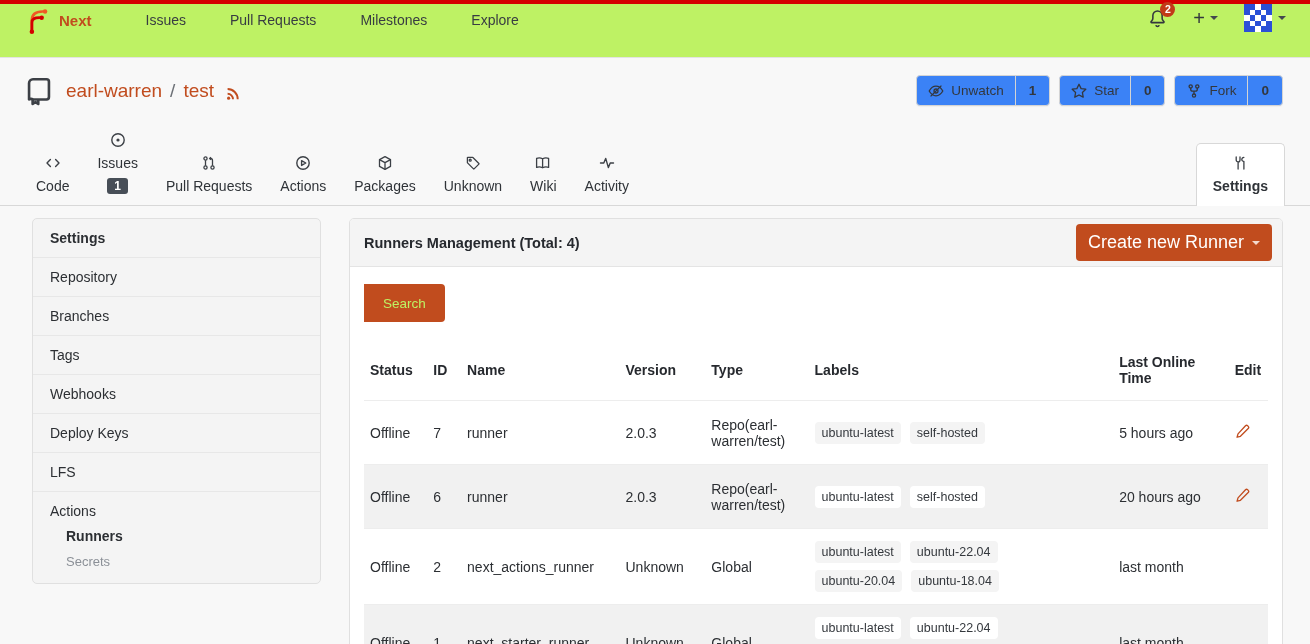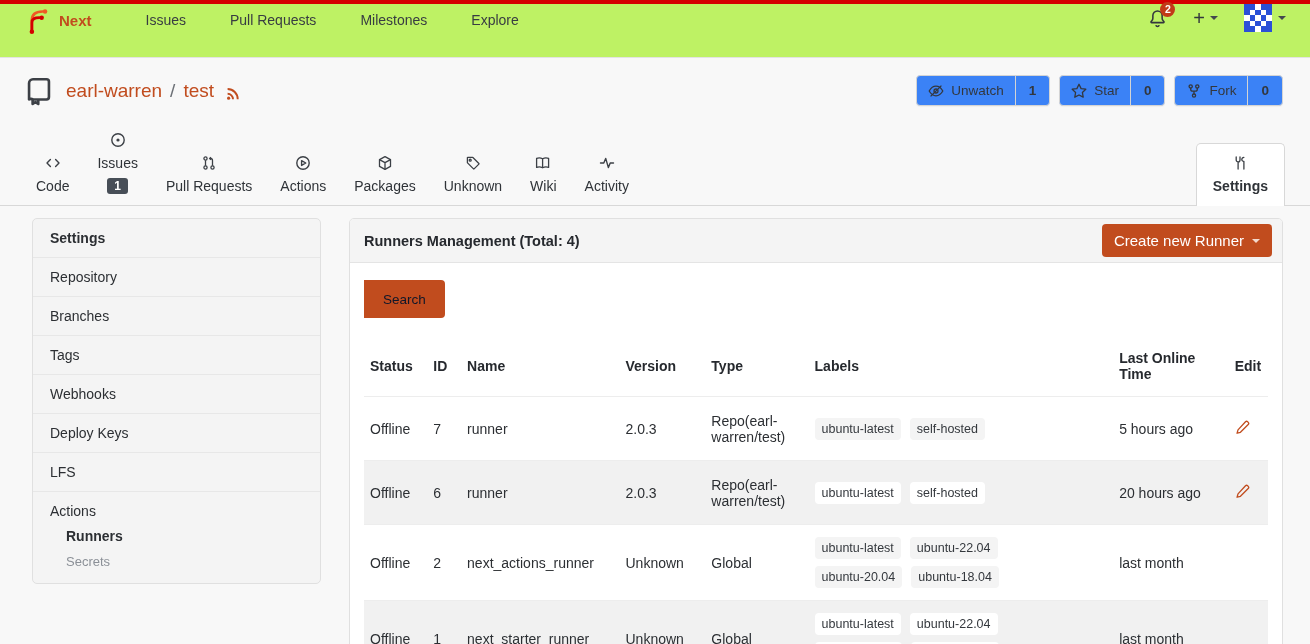--- a/index.html
+++ b/index.html
@@ -59,29 +59,29 @@
   .side-section-label{padding:11px 17px 4px;}
   .side-sub{padding:5px 17px 5px 33px;cursor:pointer;}
   .side-sub.active{font-weight:700;}
   .side-sub.muted{color:#8b9097;font-size:13px;}
   .side-section{border-top:1px solid #e7e7e7;padding-bottom:9px;}
   
   .panel{flex:1;background:#fff;border:1px solid #e0e0e0;border-radius:5px;overflow:hidden;}
   .panel-header{display:flex;align-items:center;justify-content:space-between;background:#f4f4f4;
     border-bottom:1px solid #e4e4e4;padding:5px 10px 5px 14px;min-height:39px;}
   .panel-title{font-weight:700;font-size:14.5px;color:var(--dark);}
-  .create-btn{background:var(--accent);color:#fff;border:none;border-radius:4px;font-size:15px;font-weight:500;
+  .create-btn{background:var(--accent);color:#fff;border:none;border-radius:4px;font-size:18px;font-weight:500;
     padding:8px 12px;display:flex;align-items:center;gap:8px;cursor:pointer;}
   .create-btn .caret{border-top-color:#f3d9cd;}
   .panel-body{padding:17px 14px 14px;}
   .search-row{display:flex;margin-bottom:18px;}
   .search-input{width:544px;height:38px;border:1px solid var(--accent);border-right:none;border-radius:4px 0 0 4px;
     padding:0 11px;font-size:14px;outline:none;color:#2c2f33;font-family:inherit;}
   .search-input::placeholder{color:#9b9b9b;}
-  .search-btn{height:38px;background:var(--accent);color:#0f172a;border:none;border-radius:0 4px 4px 0;
+  .search-btn{height:38px;background:var(--accent);color:#bef264;border:none;border-radius:0 4px 4px 0;
     padding:0 19px;font-size:13.5px;font-weight:500;cursor:pointer;font-family:inherit;}
   
   table{width:100%;border-collapse:collapse;}
   th{font-weight:700;color:var(--dark);text-align:left;padding:14px 6px;font-size:14px;vertical-align:middle;}
   td{padding:12px 6px;vertical-align:middle;font-size:14px;color:#2c2f33;height:64px;}
   tbody tr{border-top:1px solid #ededed;}
   tbody tr.striped{background:#f1f1f1;}
   .col-status{width:62px;} .col-id{width:33px;} .col-name{width:155px;} .col-version{width:84px;}
   .col-type{width:101px;} .col-labels{width:298px;} .col-last{width:113px;} .col-edit{width:38px;}
   .chips{display:flex;flex-wrap:wrap;gap:7px 9px;max-width:200px;}

